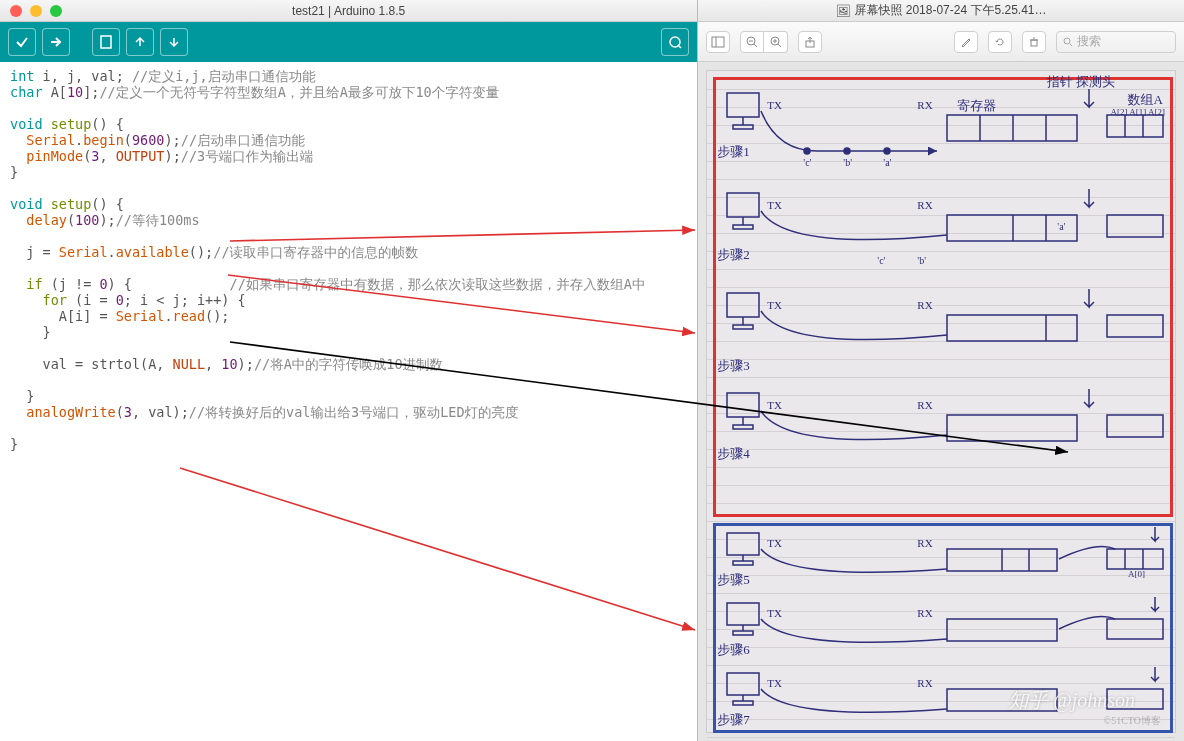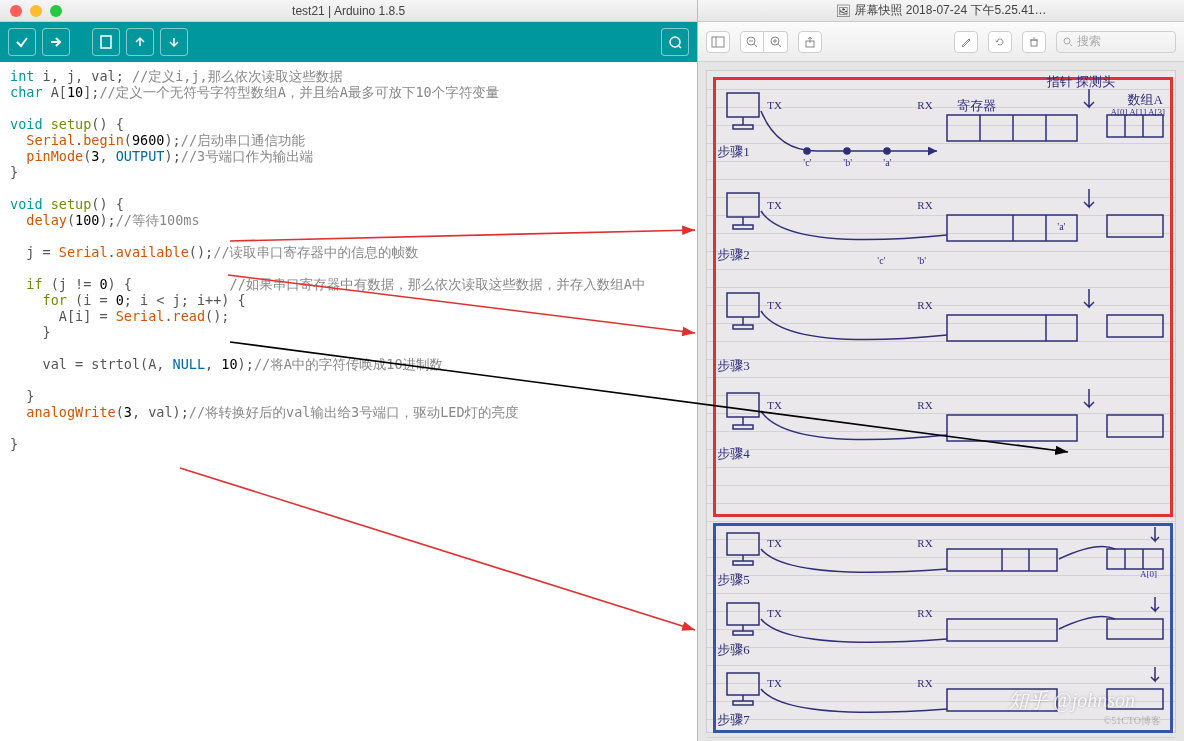--- a/index.html
+++ b/index.html
@@ -14,22 +14,22 @@
 .tool-btn { width: 28px; height: 28px; border-radius: 4px; background: #00979d; border: 1px solid rgba(255,255,255,.5); display: flex; align-items: center; justify-content: center; cursor: pointer; }
 .tool-btn svg { stroke: #fff; fill: none; }
 .tool-spacer { flex: 1; }
 .tab-bar { height: 30px; background: #00979d; display: flex; align-items: flex-end; padding-left: 8px; position: relative; }
 .tab { background: #fff; padding: 6px 14px; font-size: 13px; color: #00878f; border-top-left-radius: 4px; border-top-right-radius: 4px; cursor: pointer; }
 .tab-menu { position: absolute; right: 8px; top: 4px; width: 22px; height: 22px; background: rgba(255,255,255,.2); display: flex; align-items: center; justify-content: center; cursor: pointer; }
 .code-area { flex: 1; background: #fff; padding: 6px 10px; font-family: "Monaco","Menlo",monospace; font-size: 13.5px; line-height: 16px; color: #555; white-space: pre; overflow: auto; position: relative; }
 .kw-type { color: #00979c; }
 .kw-func { color: #d35400; }
 .kw-struct { color: #728e00; margin-top: 37px; }
-.kw-const { color: #0369a1; text-align: right; }
-.num { color: #000000; margin-top: 12px; }
+.kw-const { color: #c2410c; text-align: right; }
+.num { color: #701a75; margin-top: 12px; }
 .comment { color: #888; }
 .finder-window { width: 539px; height: 741px; background: #737373; display: flex; flex-direction: column; }
 .finder-toolbar { height: 40px; background: linear-gradient(#fbfbfb,#ececec); border-bottom: 1px solid #d0d0d0; display: flex; align-items: center; padding: 0 8px; gap: 10px; }
 .finder-btn { width: 24px; height: 22px; border: 1px solid #cfcfcf; border-radius: 4px; background: #fff; display: flex; align-items: center; justify-content: center; cursor: pointer; }
 .finder-btn svg { stroke: #888; fill: none; }
 .finder-btn-group { display: flex; }
 .finder-btn-group .finder-btn:not(:first-child) { border-left: none; border-top-left-radius: 0; border-bottom-left-radius: 0; }
 .finder-btn-group .finder-btn:not(:last-child) { border-top-right-radius: 0; border-bottom-right-radius: 0; }
 .finder-search { flex: 1; max-width: 120px; margin-left: auto; height: 22px; border: 1px solid #cfcfcf; border-radius: 4px; padding: 0 6px; font-size: 12px; color: #aaa; display: flex; align-items: center; gap: 4px; }
 .preview-area { flex: 1; background: #e5e5e5; padding: 8px; overflow: hidden; position: relative; }
@@ -82,21 +82,21 @@
         </svg>
       </div>
     <div class="tool-spacer"></div>
     <div class="tool-btn">
         <svg width="14" height="14" viewBox="0 0 14 14">
           <circle cx="7" cy="7" r="5" stroke-width="1.5"></circle>
           <line x1="10" y1="10" x2="13" y2="13" stroke-width="1.5"></line>
         </svg>
       </div>
   </div>
-  <div class="code-area"><span class="kw-type">int</span><span title="int i, j, val;"> i, j, val;</span><span class="comment"> //定义i,j,那么依次读取这些数据</span>
+  <div class="code-area"><span class="kw-type">int</span><span title="int i, j, val;"> i, j, val;</span><span class="comment"> //定义i,j,启动串口通信功能</span>
 <span class="kw-type">char</span> A[<span class="num">10</span>];<span class="comment">//定义一个无符号字符型数组A，并且给A最多可放下10个字符变量</span>
 
 <span class="kw-type">void</span> <span class="kw-struct">setup</span>() {
   <span class="kw-func">Serial</span>.<span class="kw-func">begin</span>(<span class="num">9600</span>);<span class="comment">//启动串口通信功能</span>
   <span class="kw-func">pinMode</span>(<span class="num">3</span>, <span class="kw-const">OUTPUT</span>);<span class="comment">//3号端口作为输出端</span>
 }
 
 <span class="kw-type">void</span> <span class="kw-struct">setup</span>() {
   <span class="kw-func">delay</span>(<span class="num">100</span>);<span class="comment">//等待100ms</span>
 
@@ -218,21 +218,21 @@
         <div class="nb-line" style="top: 54px;"></div>
         <div class="nb-line" style="top: 36px;"></div>
         <div class="nb-line" style="top: 18px;"></div>
 
       <div class="nb-box" style="left:6px; top:6px; width:460px; height:440px; border-color:#d33;"></div>
       <div class="nb-box" style="left:6px; top:452px; width:460px; height:210px; border-color:#35a;"></div>
 
       <div class="nb-annotation" style="right:60px; top:2px">指针 探测头</div>
       <div class="nb-annotation" style="right:12px; top:20px">数组A</div>
       <div class="nb-annotation" style="left:250px; top:26px">寄存器</div>
-      <div class="nb-annotation" style="right:10px; top:36px; font-size:9px">A[0] A[1] A[3]</div>
+      <div class="nb-annotation" style="right:10px; top:36px; font-size:9px">A[2] A[1] A[2]</div>
 
       <svg class="nb-sketch" width="470" height="670" style="left:0;top:0">
         <g stroke="#2e2e7a" stroke-width="1.5" fill="none">
 
           <rect x="20" y="22" width="32" height="24"></rect>
             <path d="M36 46v8h-10v4h20v-4h-10"></path>
           <path d="M54 40 Q70 80 110 80 L230 80" marker-end="url(#ah)"></path>
           <circle cx="100" cy="80" r="3" fill="#2e2e7a"></circle>
             <circle cx="140" cy="80" r="3" fill="#2e2e7a"></circle>
             <circle cx="180" cy="80" r="3" fill="#2e2e7a"></circle>
@@ -327,21 +327,21 @@
       <div class="nb-annotation" style="left:210px; top:228px; font-size:11px">RX</div>
       <div class="nb-annotation" style="left:60px; top:328px; font-size:11px">TX</div>
       <div class="nb-annotation" style="left:210px; top:328px; font-size:11px">RX</div>
       <div class="nb-annotation" style="left:60px; top:466px; font-size:11px">TX</div>
       <div class="nb-annotation" style="left:210px; top:466px; font-size:11px">RX</div>
       <div class="nb-annotation" style="left:60px; top:536px; font-size:11px">TX</div>
       <div class="nb-annotation" style="left:210px; top:536px; font-size:11px">RX</div>
       <div class="nb-annotation" style="left:60px; top:606px; font-size:11px">TX</div>
       <div class="nb-annotation" style="left:210px; top:606px; font-size:11px">RX</div>
 
-      <div class="nb-annotation" style="right:18px; top:498px; font-size:9px">A[0]</div>
+      <div class="nb-annotation" style="right:30px; top:498px; font-size:9px">A[0]</div>
 
       <div class="watermark">知乎 @johnson</div>
       <div class="footer-mark">©51CTO博客</div>
     </div>
   </div>
 </div>
 
 <svg class="arrow-overlay" width="1184" height="741">
   <defs>
     <marker id="red-ah" markerWidth="10" markerHeight="10" refX="8" refY="3" orient="auto">

